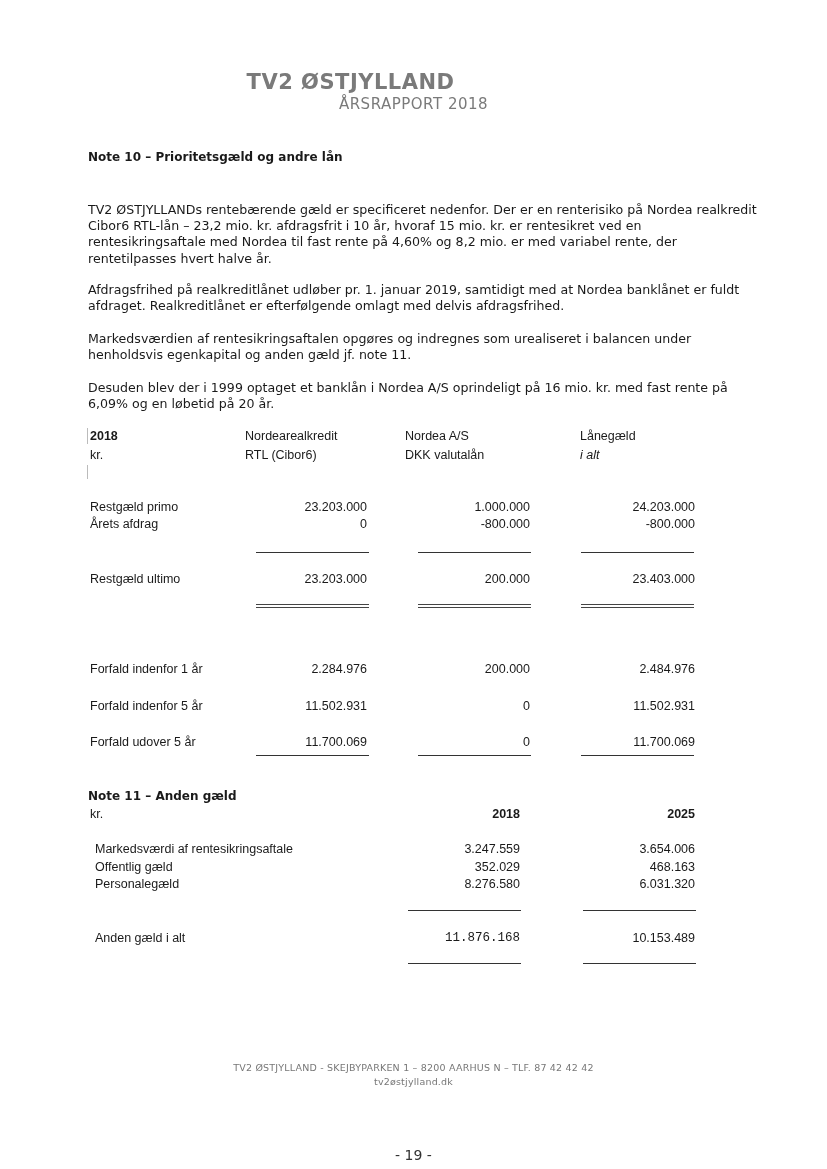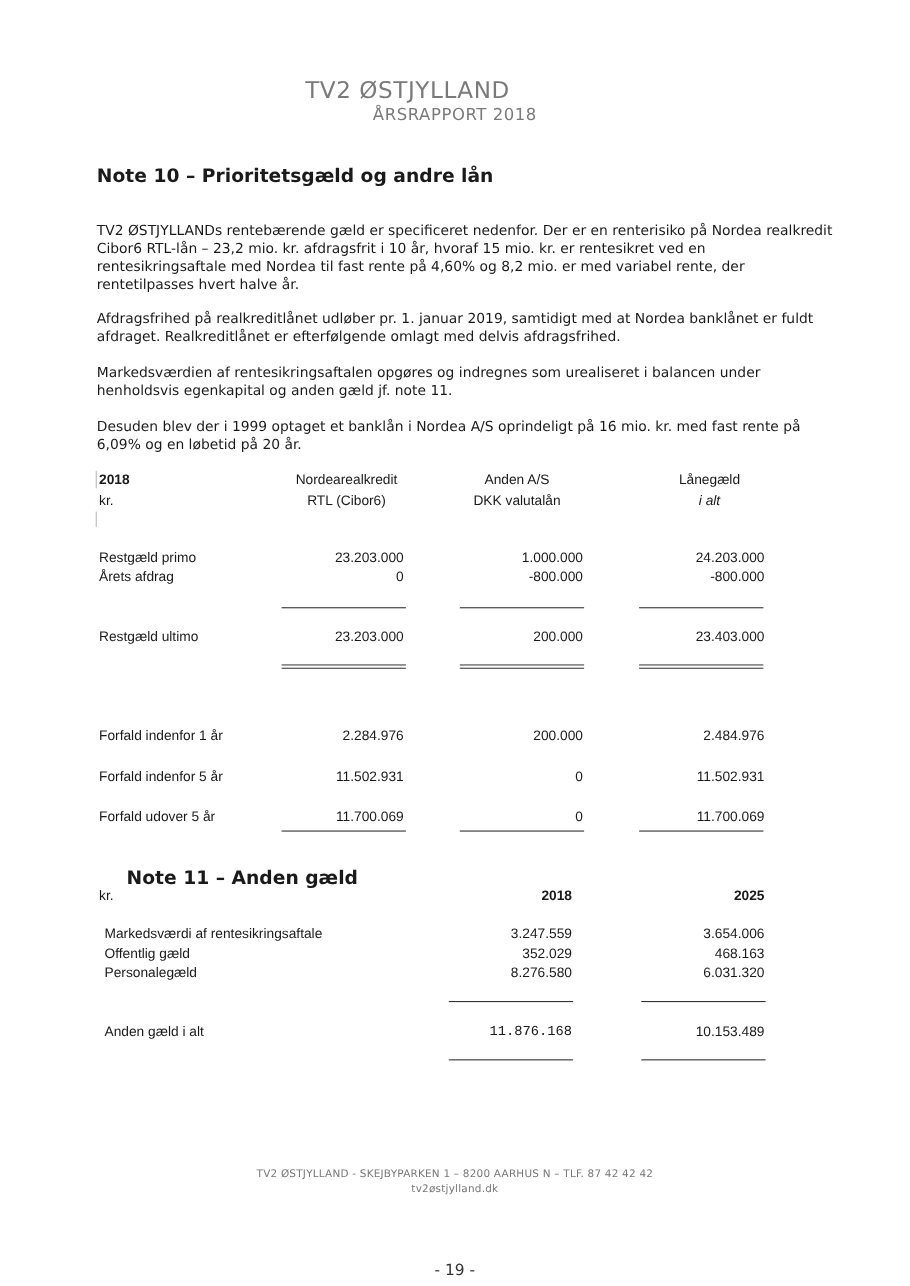--- a/index.html
+++ b/index.html
@@ -1,27 +1,27 @@
 <!DOCTYPE html>
 <html><head>
 <meta charset="utf-8">
 <style>
   html, body { margin:0; padding:0; background:#ffffff; }
   body { width:827px; height:1169px; position:relative; overflow:hidden; color:#1a1a1a; }
   .abs { position:absolute; }
 
-  .hdr-title { left:0; width:701px; top:70px; text-align:center; font-family:"DejaVu Sans", sans-serif; font-weight:normal; font-size:21px; color:#7a7a7a; letter-spacing:0.5px;margin-left:20px; }
+  .hdr-title { left:0; width:701px; top:70px; text-align:center; font-family:"DejaVu Sans", sans-serif; font-weight:bold; font-size:21px; color:#7a7a7a; letter-spacing:0.5px; }
   .hdr-sub { left:0; width:827px; top:95px; text-align:center; font-family:"DejaVu Sans", sans-serif; font-size:15px; color:#7a7a7a; letter-spacing:0.5px; }
 
-  .note-heading { font-family:"DejaVu Sans", sans-serif; font-weight:bold; font-size:17px; color:#1a1a1a; }
+  .note-heading { font-family:"DejaVu Sans", sans-serif; font-weight:bold; font-size:12px; color:#1a1a1a; }
   .para { left:88px; width:670px; font-family:"DejaVu Sans", sans-serif; font-size:12.6px; line-height:16.2px; color:#1a1a1a; margin:0; }
 
   .t { font-family:"Liberation Sans", sans-serif; font-size:12.5px; color:#1a1a1a; white-space:nowrap; }
   .r { text-align:right; }
-  .c { text-align:center; }
+  .c { text-align:left; }
   .b { font-weight:bold; }
 
   .line { position:absolute; height:1px; background:#333; }
   .dline { position:absolute; height:4px; border-top:1.3px solid #444; border-bottom:1.3px solid #444; box-sizing:border-box; }
 
   .vbar { position:absolute; left:87px; width:1px; background:#bbb; }
 
   .footer { left:0; width:827px; text-align:center; font-family:"DejaVu Sans", sans-serif; color:#777; font-size:9.5px; letter-spacing:0.2px; }
   .pageno { left:0; width:827px; text-align:center; font-family:"DejaVu Sans", sans-serif; font-size:14px; color:#333; }
 </style>
@@ -40,21 +40,21 @@
 
 <div>
   <div class="vbar" style="top:428px; height:16px;"></div>
   <div class="vbar" style="top:465px; height:14px;"></div>
 
   <div class="abs t b" style="left:90px; top:429px;">2018</div>
   <div class="abs t" style="left:90px; top:448px;">kr.</div>
 
   <div class="abs t c" style="left:245px; width:140px; top:429px;">Nordearealkredit</div>
   <div class="abs t c" style="left:245px; width:140px; top:448px;">RTL (Cibor6)</div>
-  <div class="abs t c" style="left:405px; width:130px; top:429px;">Anden A/S</div>
+  <div class="abs t c" style="left:405px; width:130px; top:429px;">Nordea A/S</div>
   <div class="abs t c" style="left:405px; width:130px; top:448px;">DKK valutalån</div>
   <div class="abs t c" style="left:580px; width:130px; top:429px;">Lånegæld</div>
   <div class="abs t c" style="left:580px; width:130px; top:448px;font-style:italic;">i alt</div>
 
   <div>
     <div class="abs t" style="left:90px; top:500px;">Restgæld primo</div>
     <div class="abs t r" style="left:240px; width:127px; top:500px;">23.203.000</div>
     <div class="abs t r" style="left:400px; width:130px; top:500px;">1.000.000</div>
     <div class="abs t r" style="left:560px; width:135px; top:500px;">24.203.000</div>
   </div>
@@ -98,21 +98,21 @@
     <div class="abs t r" style="left:240px; width:127px; top:735px;">11.700.069</div>
     <div class="abs t r" style="left:400px; width:130px; top:735px;">0</div>
     <div class="abs t r" style="left:560px; width:135px; top:735px;">11.700.069</div>
   </div>
 
   <div class="line" style="left:256px; width:113px; top:755px;"></div>
   <div class="line" style="left:418px; width:113px; top:755px;"></div>
   <div class="line" style="left:581px; width:113px; top:755px;"></div>
 </div>
 
-<div class="abs note-heading" style="left:88px; top:789px;margin-left:27px;">Note 11 – Anden gæld</div>
+<div class="abs note-heading" style="left:88px; top:789px;">Note 11 – Anden gæld</div>
 <div>
   <div class="abs t" style="left:90px; top:807px;">kr.</div>
   <div class="abs t b r" style="left:400px; width:120px; top:807px;">2018</div>
   <div class="abs t b r" style="left:575px; width:120px; top:807px;">2025</div>
 
   <div>
     <div class="abs t" style="left:95px; top:842px;">Markedsværdi af rentesikringsaftale</div>
     <div class="abs t r" style="left:400px; width:120px; top:842px;">3.247.559</div>
     <div class="abs t r" style="left:575px; width:120px; top:842px;">3.654.006</div>
   </div>

